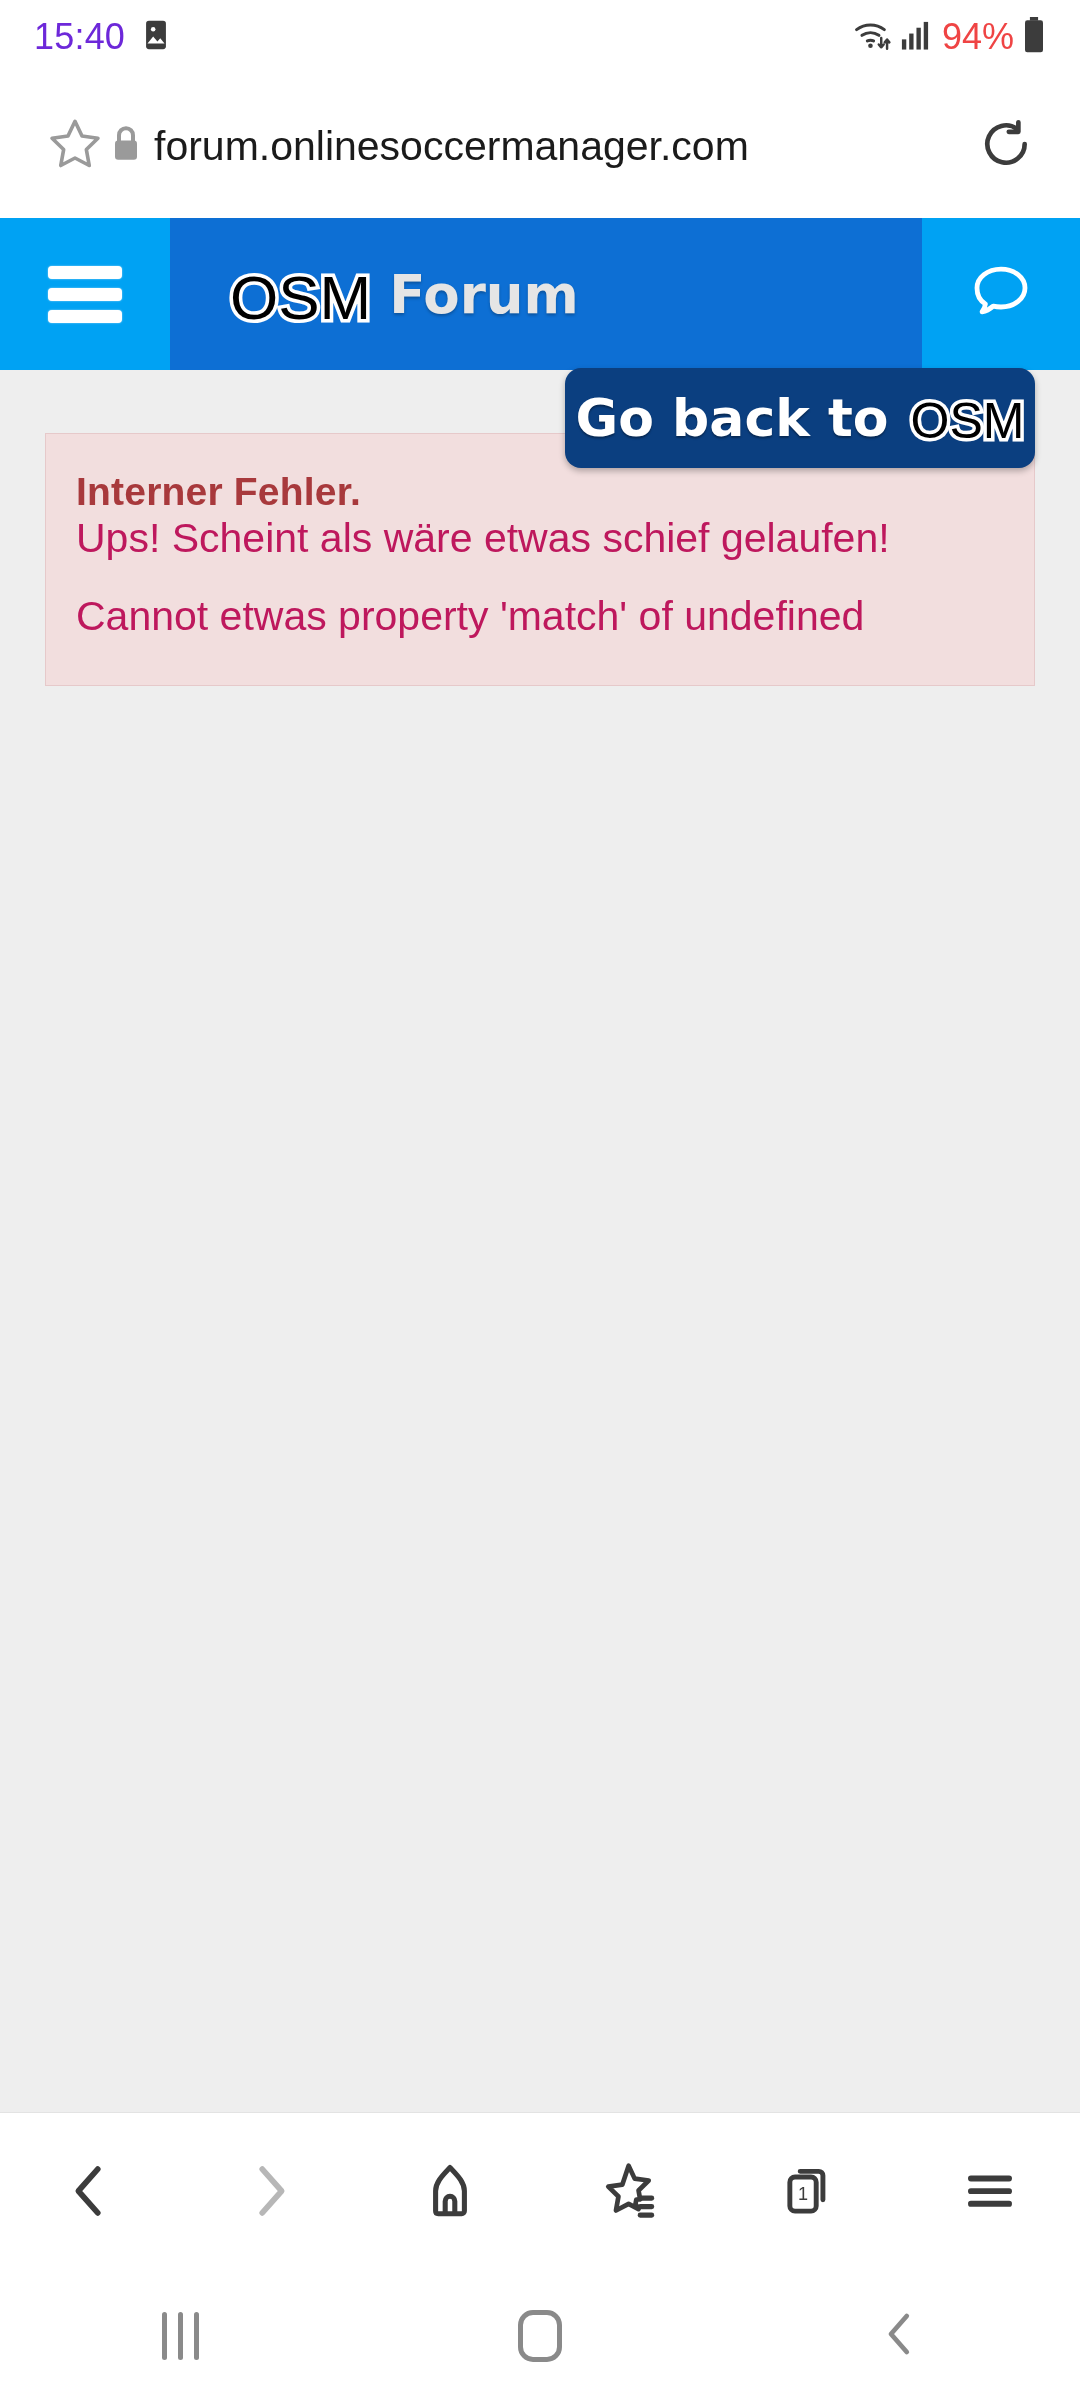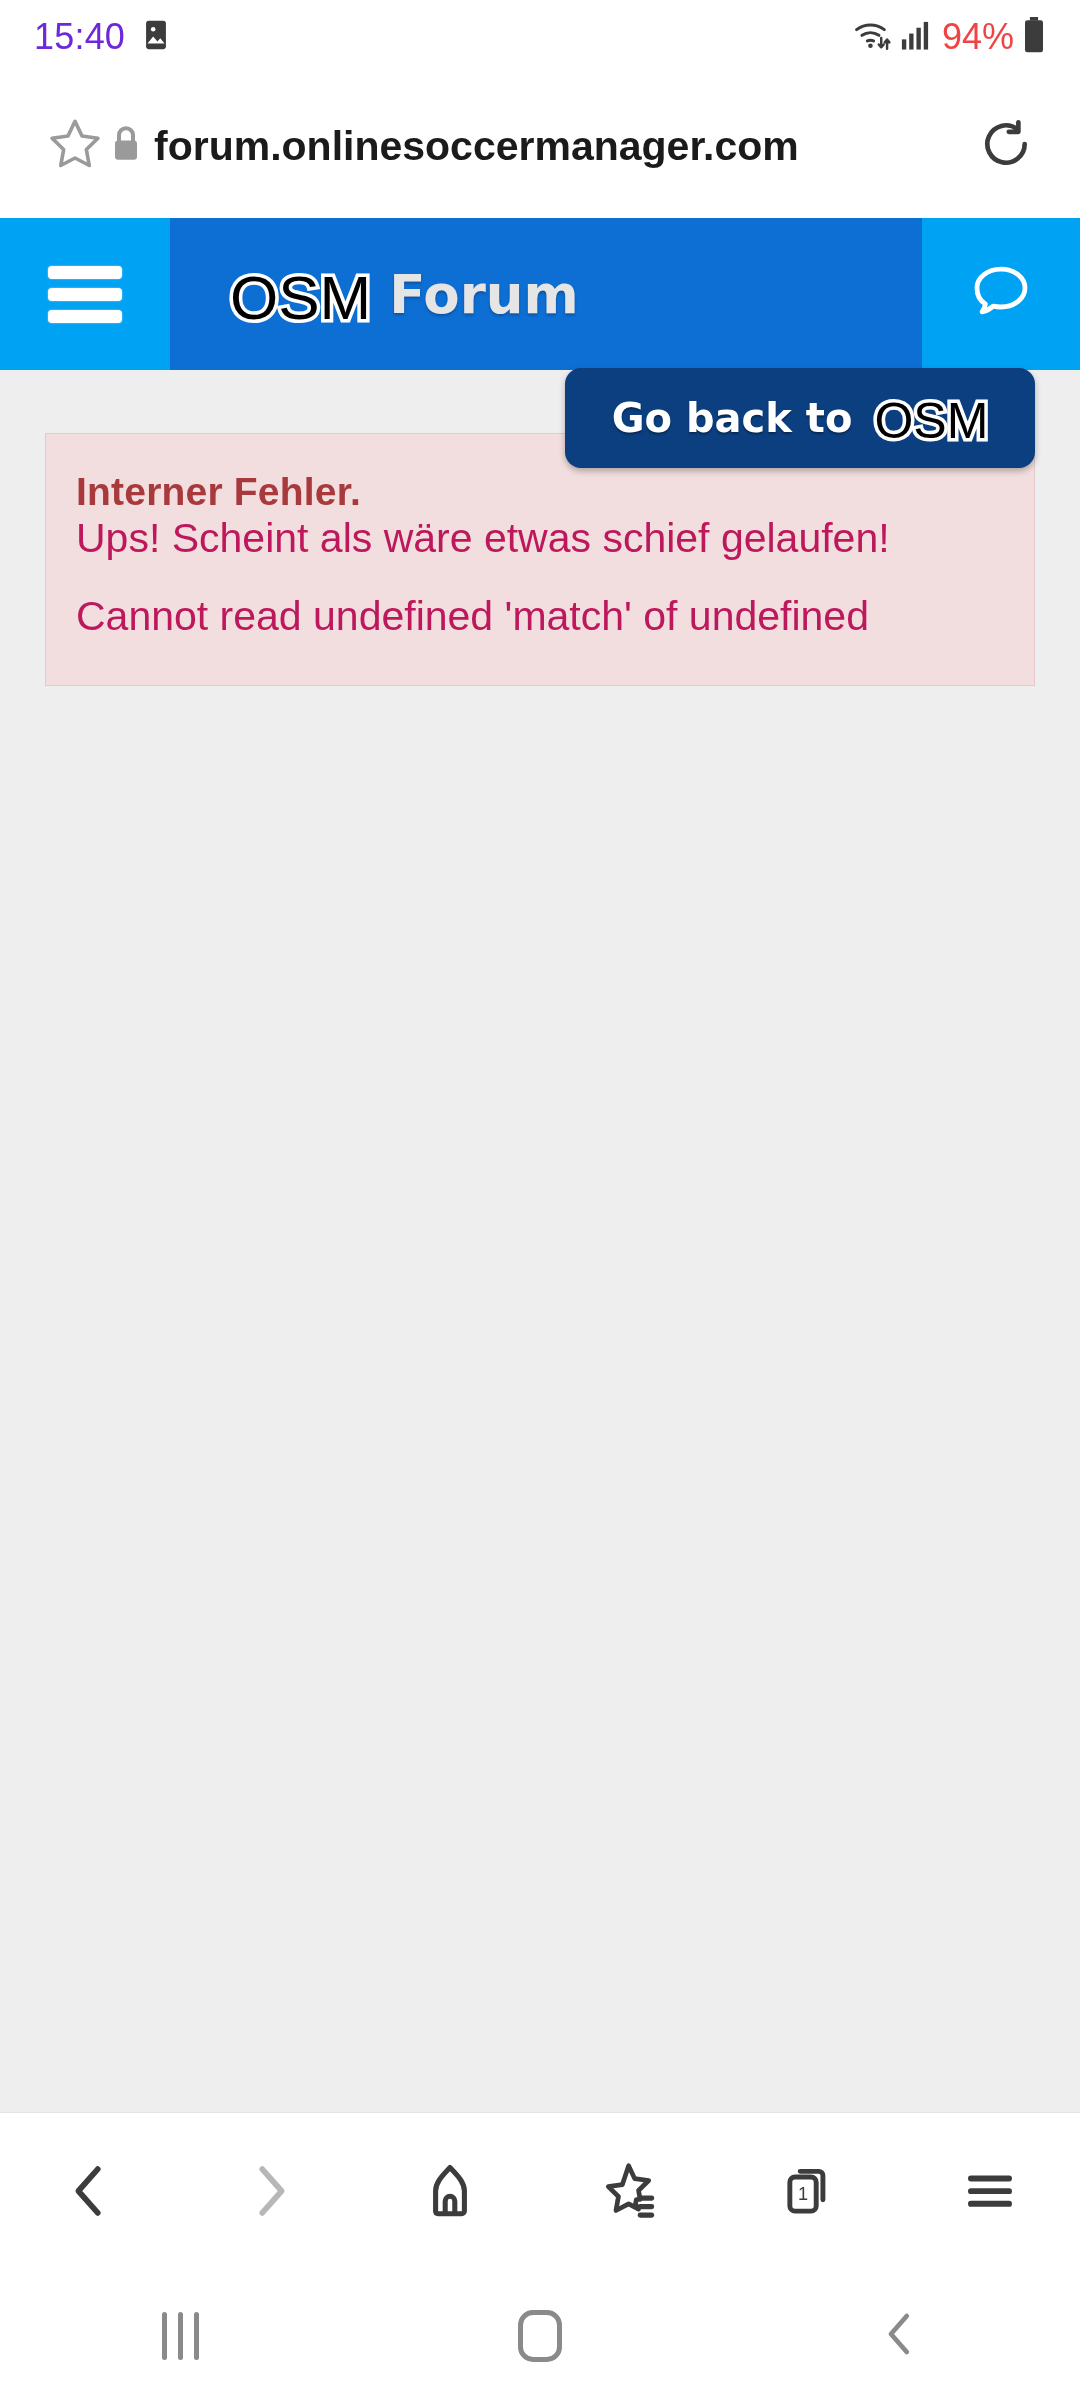--- a/index.html
+++ b/index.html
@@ -20,21 +20,20 @@
   .sb-left { display:flex; align-items:center; gap:14px; }
   .sb-time { font-size:36px; color:#6d28d9; letter-spacing:.2px; }
   .sb-right { display:flex; align-items:center; gap:8px; }
   .sb-pct { font-size:36px; color:#ef4444; margin-left:4px; }
 
   
   .urlbar {
     position:absolute; left:0; top:74px; width:1080px; height:144px;
     background:#ffffff; display:flex; align-items:center; padding:0 46px;
     gap:5px;
-    font-weight:bold;
   }
   .url-text {
     flex:1; font-size:41px; color:#1b1b1b; white-space:nowrap;
     overflow:hidden; text-overflow:ellipsis; margin-left:6px;
   }
 
   
   .site-header {
     position:absolute; left:0; top:218px; width:1080px; height:152px;
     background:#00a2f3; display:flex; align-items:stretch;
@@ -62,21 +61,21 @@
 
   
   .goback {
     position:absolute; left:565px; top:368px; width:470px; height:100px;
     background:#0b3f80; border-radius:16px;
     display:flex; align-items:center; justify-content:center; gap:22px;
     box-shadow:0 3px 6px rgba(0,0,0,.28);
     z-index:6;
   }
   .goback-label {
-    font-size:40px; font-weight:bold; color:#ffffff;
+    font-size:52px; font-weight:bold; color:#ffffff;
     font-family:"DejaVu Sans", sans-serif;
     text-shadow:0 2px 2px rgba(0,0,0,.35);
   }
 
   
   .content {
     position:absolute; left:0; top:370px; width:1080px; height:1742px;
     background:#eeeeee; z-index:2;
   }
   .alert {
@@ -202,21 +201,21 @@
           <path d="M12 4.4c4.5 0 8 2.8 8 6.3s-3.5 6.3-8 6.3c-.9 0-1.8-.1-2.6-.3-1 .9-2.4 1.7-3.7 1.9.6-.8 1-1.7 1.1-2.6C4.9 14.9 4 13.1 4 10.7 4 7.2 7.5 4.4 12 4.4z" fill="none" stroke="#ffffff" stroke-width="1.6" stroke-linejoin="round"></path>
         </svg>
       </span>
     </div>
   </div>
 
   <div class="content">
     <div class="alert">
       <div class="alert-title">Interner Fehler.</div>
       <div class="alert-line">Ups! Scheint als wäre etwas schief gelaufen!</div>
-      <div class="alert-line">Cannot read undefined 'match' of undefined</div>
+      <div class="alert-line">Cannot etwas property 'match' of undefined</div>
     </div>
   </div>
 
   <div class="goback">
     <span class="goback-label">Go back to</span>
     <span class="osm-wrap" style="font-size:50px;">
       <span class="osm-txt stroke" style="font-size:50px;">OSM</span>
       <span class="osm-txt fill" style="font-size:50px;">OSM</span>
     </span>
   </div>

